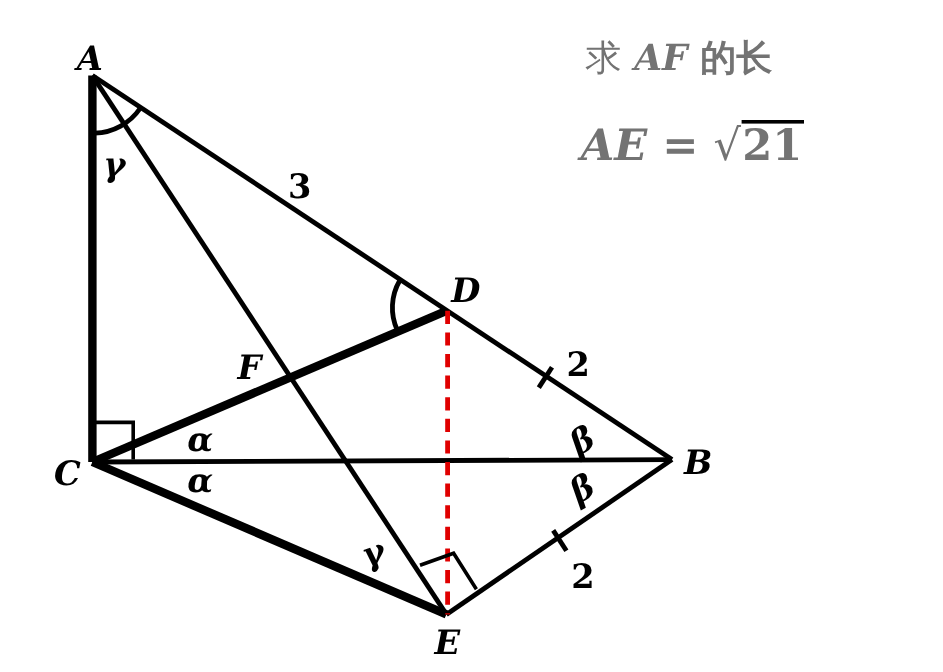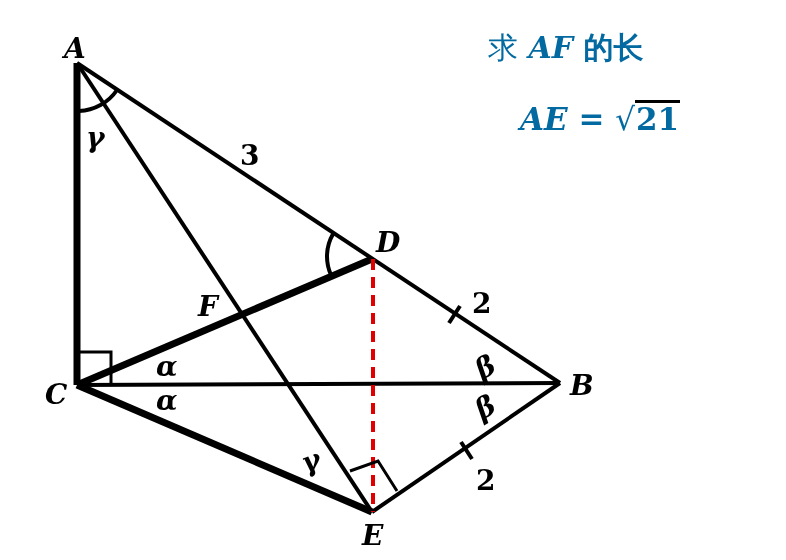--- a/index.html
+++ b/index.html
@@ -1,21 +1,21 @@
 <!DOCTYPE html>
 <html><head>
 <meta charset="utf-8">
 <style>
   html, body { margin: 0; padding: 0; background: #ffffff; }
   body { width: 786px; height: 560px; position: relative; overflow: hidden; }
   #canvas { position: absolute; left: 0; top: 0; }
   .lbl { font-family: "DejaVu Serif", "Liberation Serif", serif; font-weight: bold; font-style: italic; fill: #000; }
   .num { font-family: "DejaVu Serif", "Liberation Serif", serif; font-weight: bold; fill: #000; }
   .greek { font-family: "DejaVu Serif", "Liberation Serif", serif; font-weight: bold; font-style: italic; fill: #000; }
-  .note { position: absolute; font-family: "DejaVu Serif", "Liberation Serif", serif; font-weight: bold; color: #0369a1; white-space: nowrap; }
+  .note { position: absolute; font-family: "DejaVu Serif", "Liberation Serif", serif; font-weight: bold; color: #737373; white-space: nowrap; }
   .note .it { font-style: italic; }
   .sqrt { display: inline-block; position: relative; }
   .sqrt .rad { display: inline-block; border-top: 3px solid #000; padding: 0 1px; line-height: 1.05; }
 </style>
 </head>
 <body>
 
 <svg id="canvas" width="786" height="560" viewBox="0 0 786 560">
 
   <line x1="77" y1="63" x2="77" y2="385" stroke="#000" stroke-width="7"></line>
@@ -58,17 +58,17 @@
   <text class="greek" x="476" y="374" font-size="28" transform="rotate(-30 490 366)">β</text>
   <text class="greek" x="476" y="414" font-size="28" transform="rotate(-30 490 406)">β</text>
 </svg>
 
 <div class="note" style="left:488px; top:28px; font-size:30px;">
   <span style="font-weight:normal;">求</span>
   <span class="it">AF</span>
   <span>的长</span>
 </div>
 
-<div class="note" style="left:520px; top:100px; font-size:31px;">
+<div class="note" style="left:484px; top:100px; font-size:36px;">
   <span class="it">AE</span>
   <span>=</span>
   <span class="sqrt"><span style="font-weight:normal;">√</span><span class="rad">21</span></span>
 </div>
 
 </body></html>

